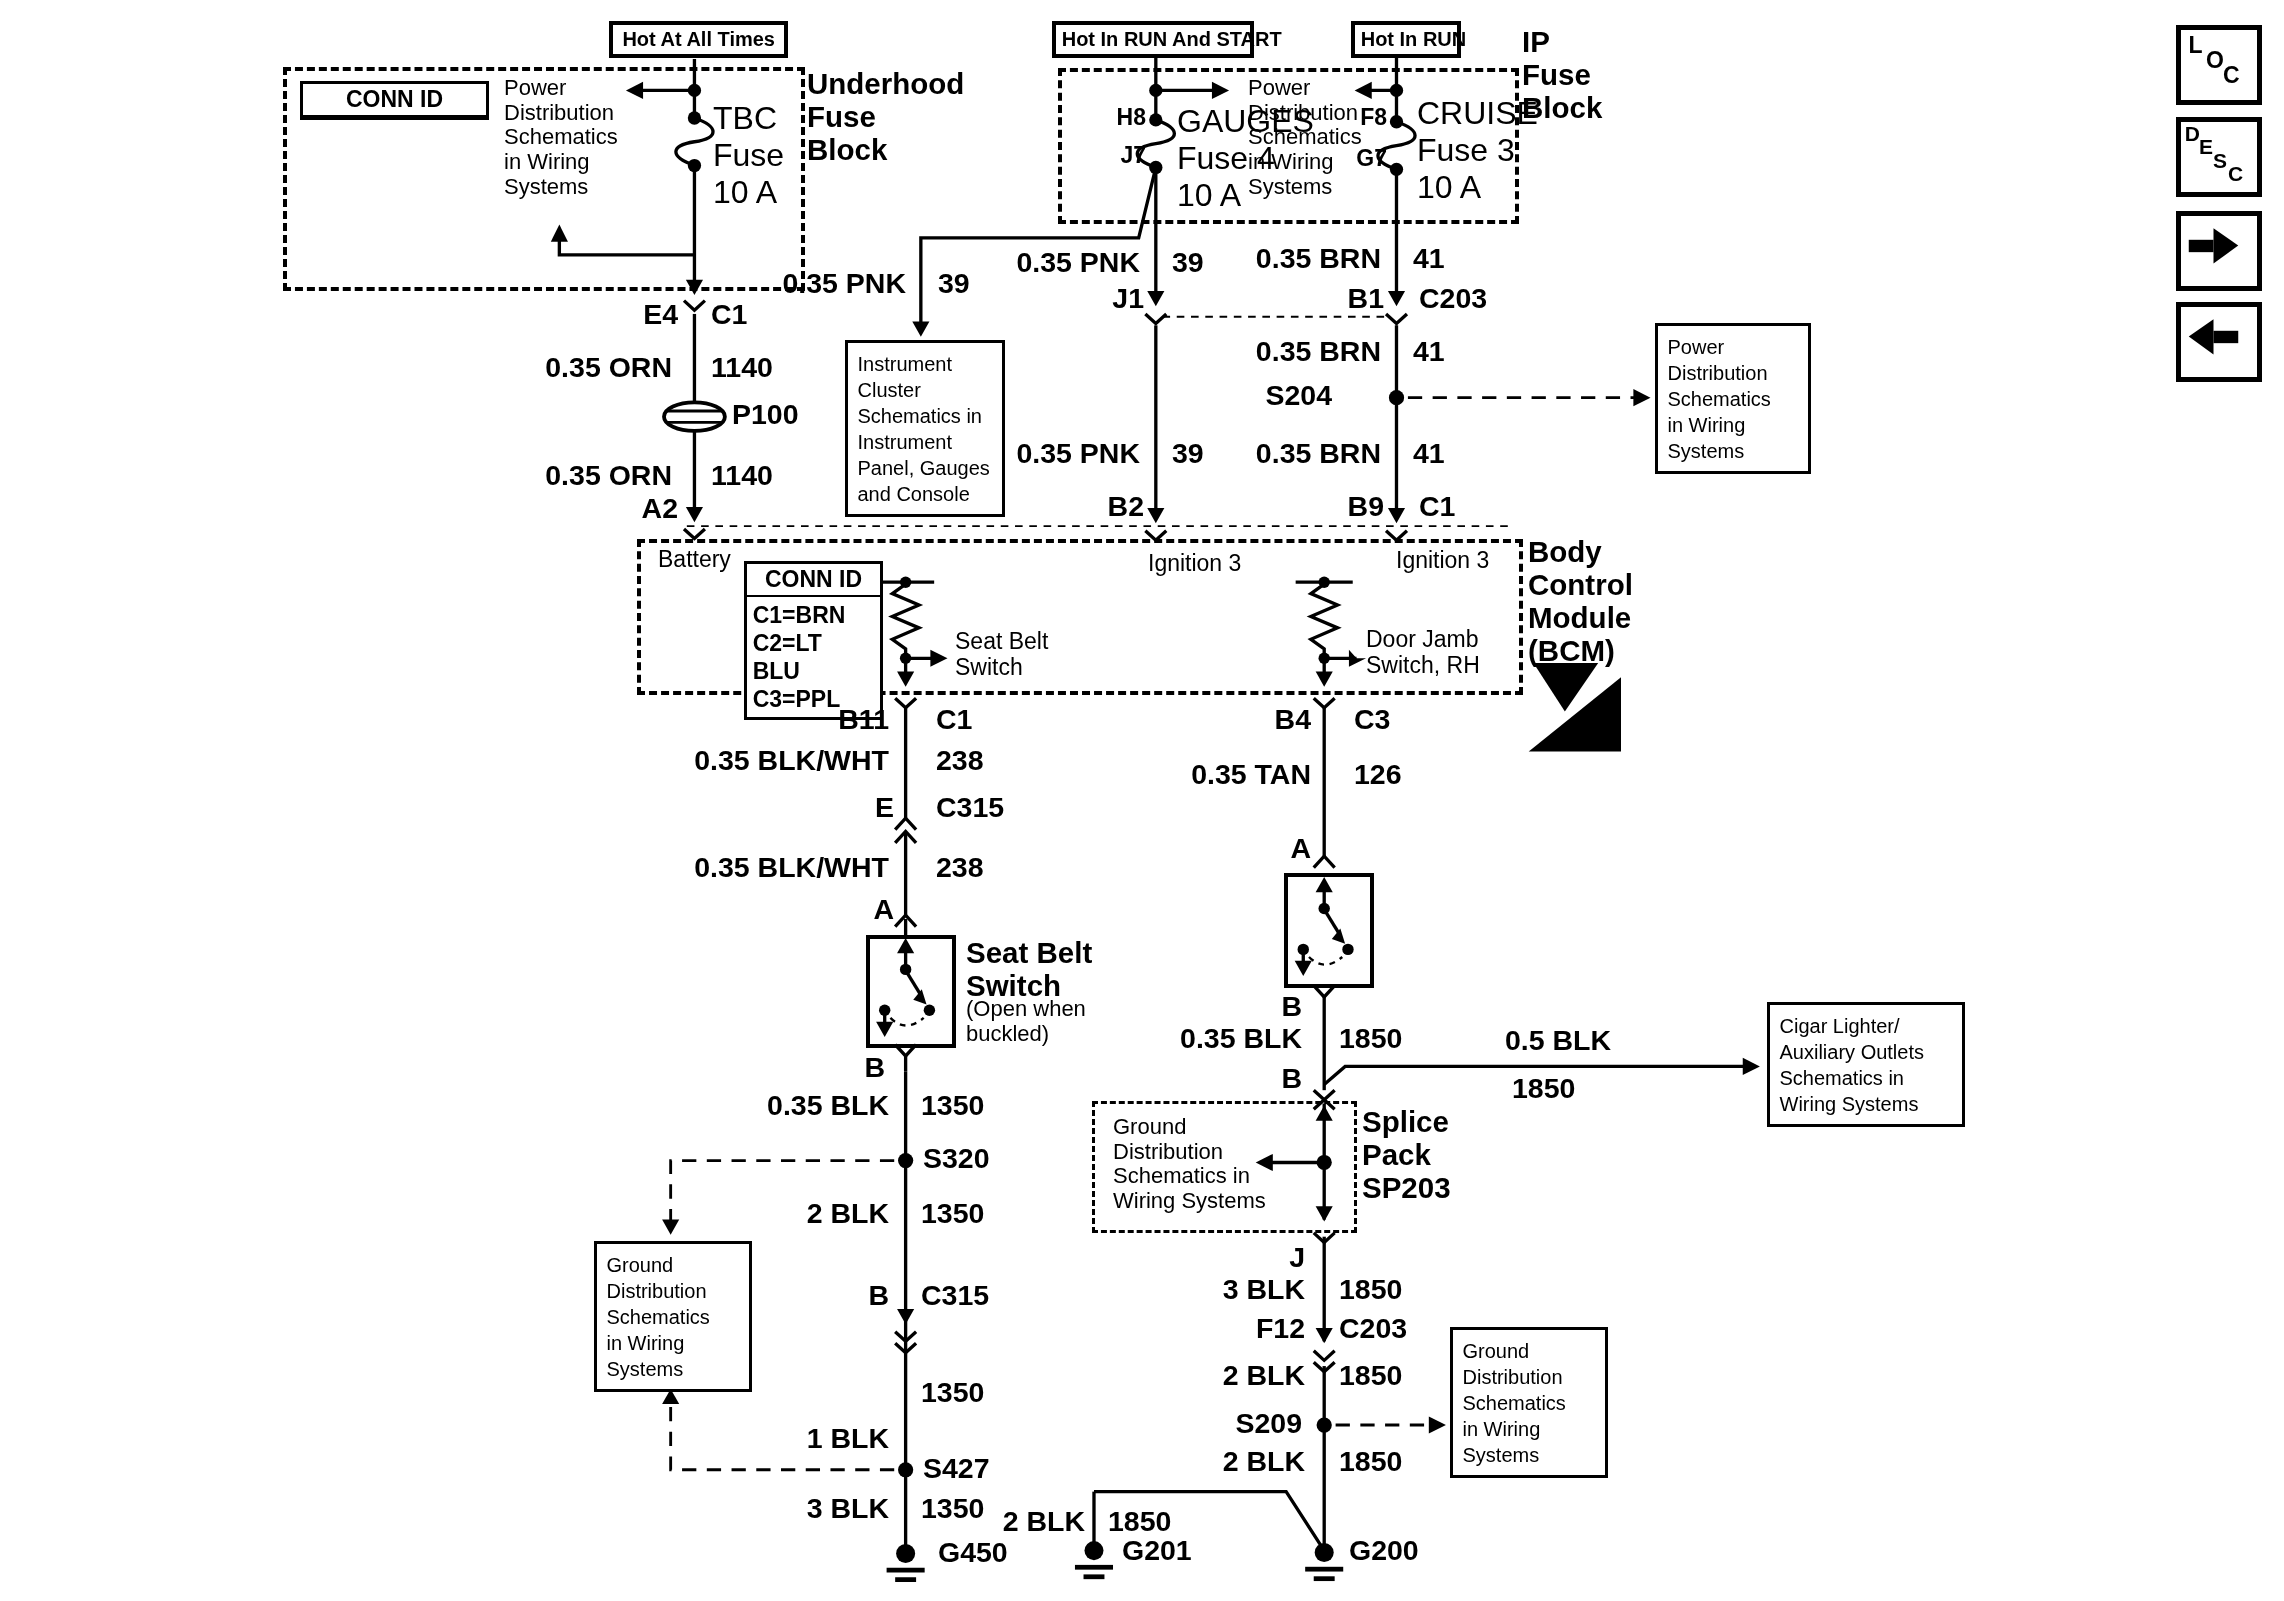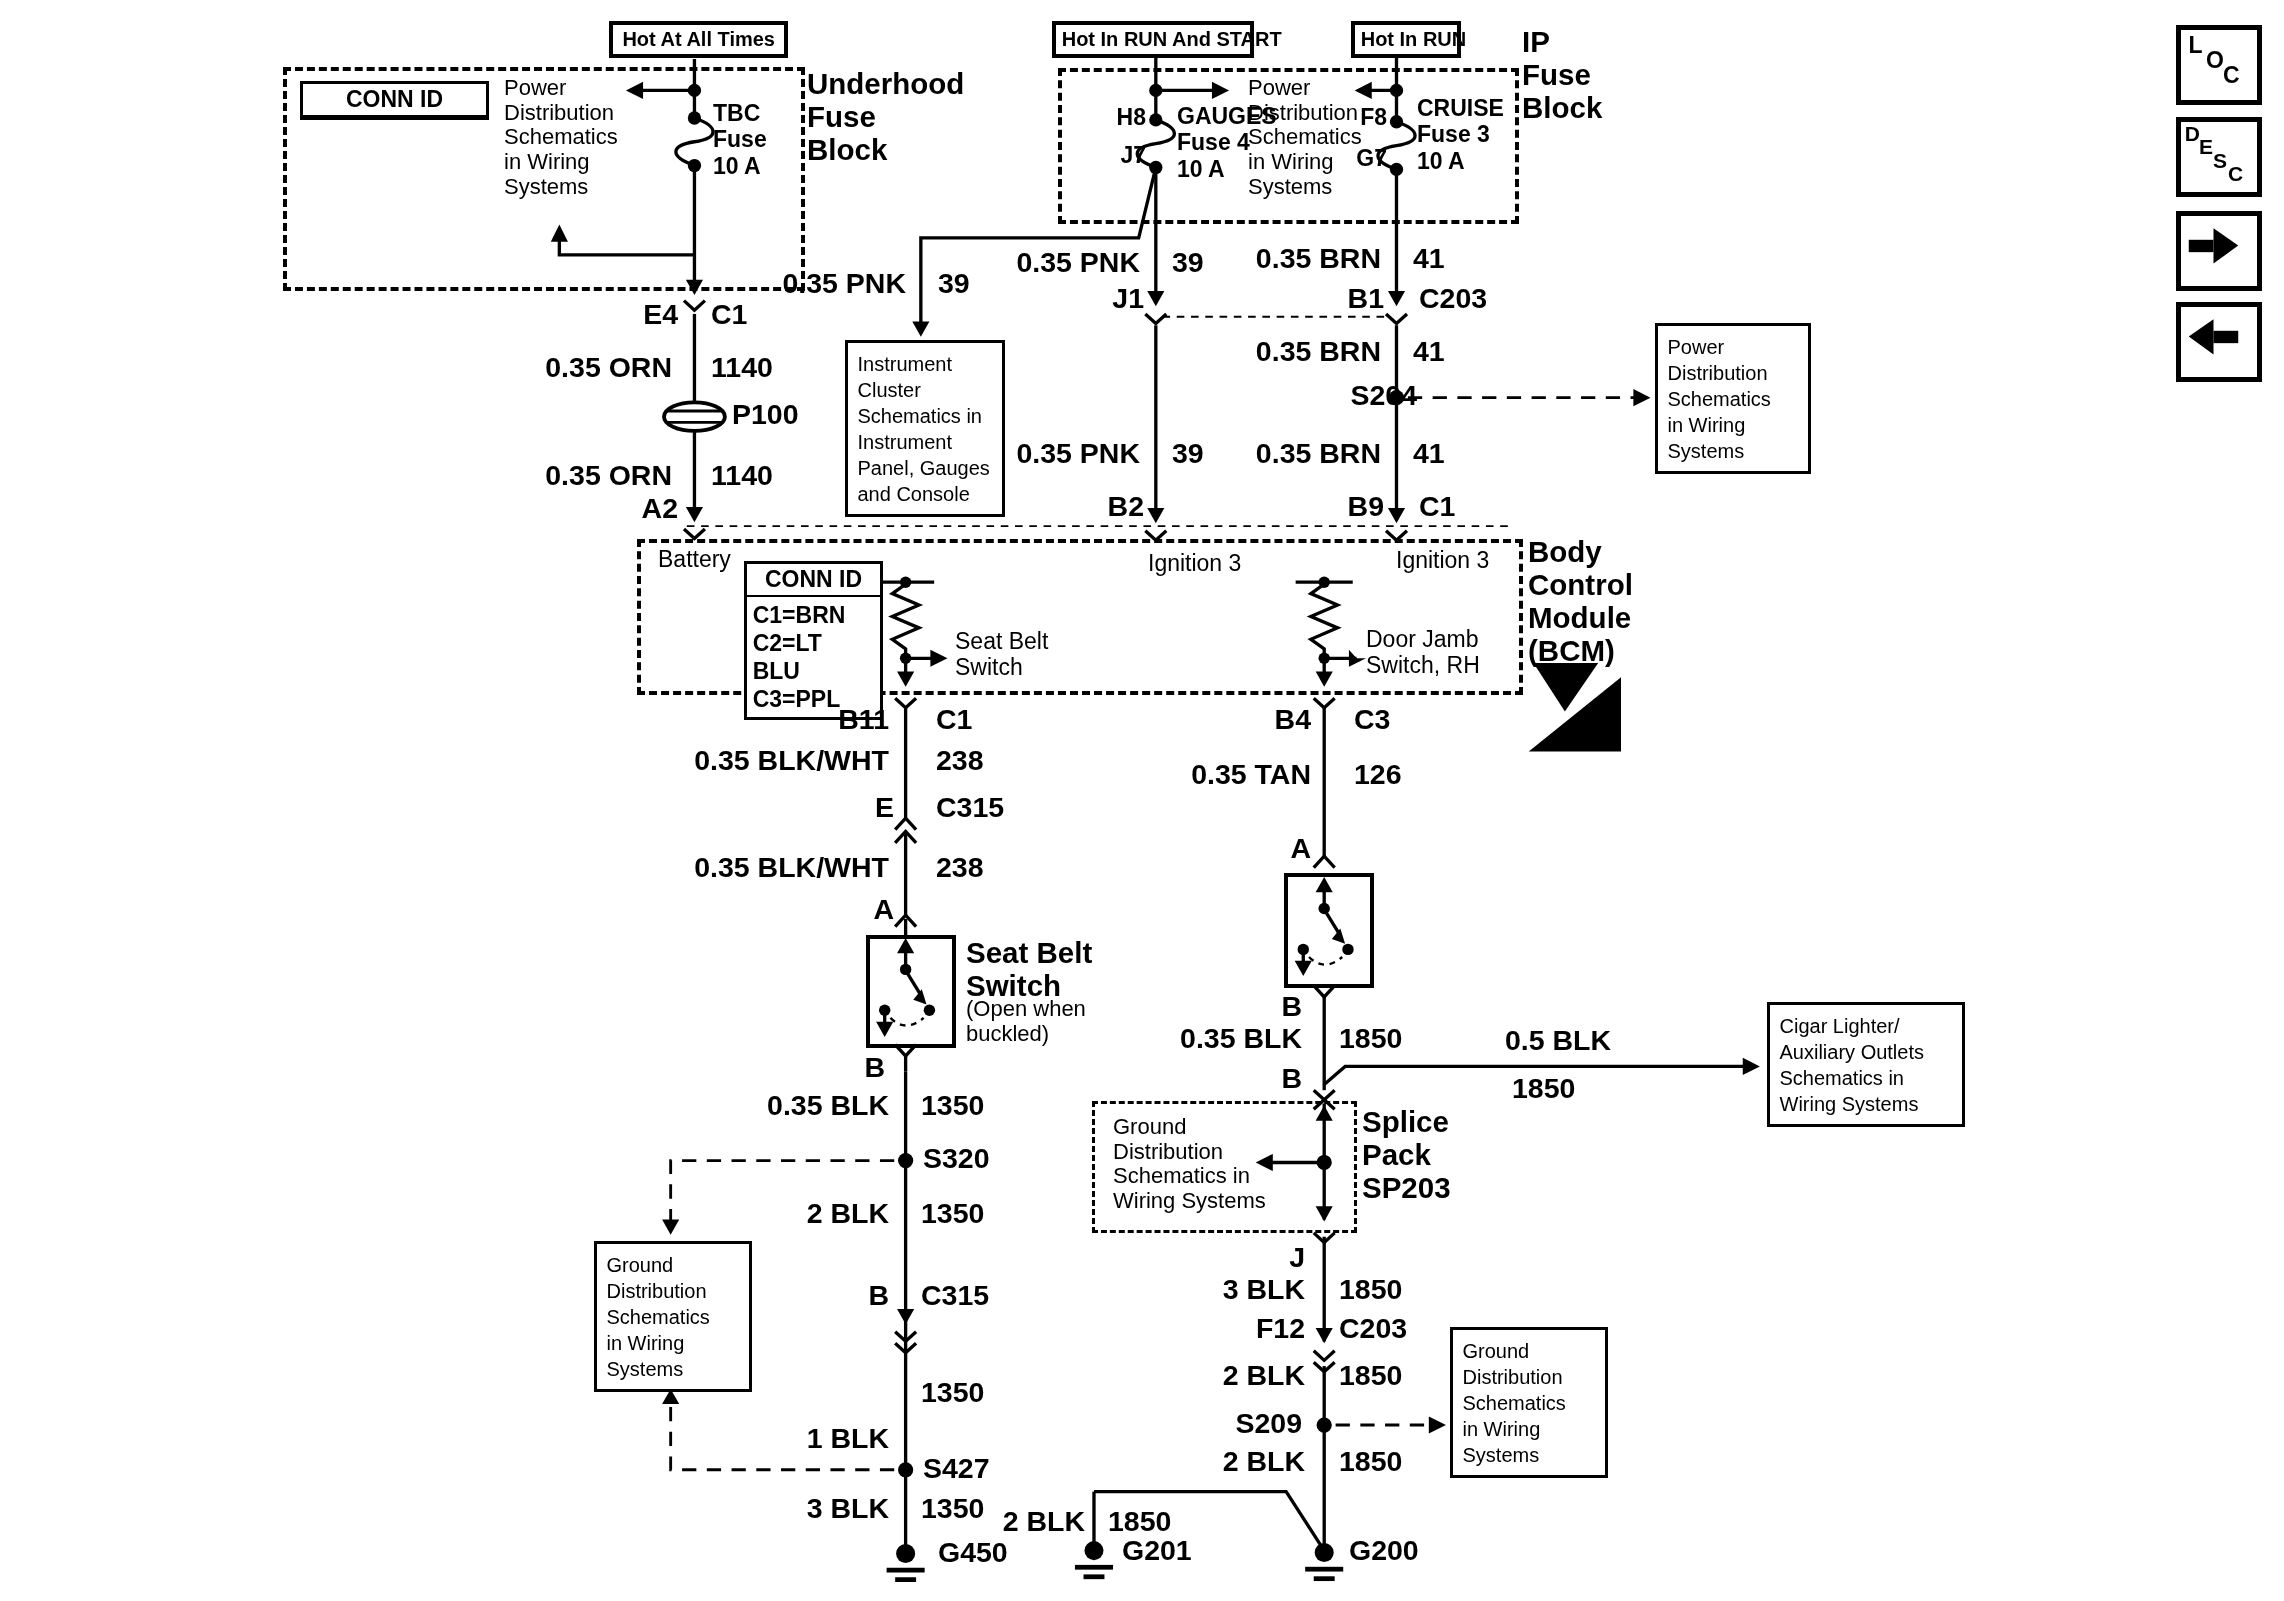--- a/index.html
+++ b/index.html
@@ -3,21 +3,21 @@
 <meta charset="utf-8">
 <style>
   html,body{margin:0;padding:0;background:#fff;}
   .canvas{position:relative;width:2285px;height:1602px;background:#fff;color:#000;
           font-family:"Liberation Sans",sans-serif;overflow:hidden;}
   svg.art{position:absolute;left:0;top:0;}
   .lbl{position:absolute;font-size:28.5px;font-weight:bold;white-space:pre-line;line-height:1.1;}
   .pin{position:absolute;font-size:23px;font-weight:bold;white-space:pre-line;line-height:1.1;}
   .ttl{position:absolute;font-size:29.5px;font-weight:bold;white-space:pre-line;line-height:1.12;}
   .mod{position:absolute;font-size:23px;font-weight:normal;white-space:pre-line;line-height:1.15;}
-  .fuse-lbl{position:absolute;font-size:23px;font-weight:bold;white-space:pre-line;line-height:1.15;}
+  .fuse-lbl{position:absolute;font-size:32px;font-weight:normal;white-space:pre-line;line-height:1.15;}
   .note{position:absolute;font-size:22px;font-weight:normal;white-space:pre-line;line-height:1.12;}
   .ra{text-align:right;}
   .box{position:absolute;border:3.8px solid #000;background:#fff;}
   .refbox{font-size:20px;font-weight:normal;white-space:pre-line;line-height:1.3;padding:7.6px 9.5px;}
   .dashbox{position:absolute;border:4.8px dashed #000;background:transparent;}
   .thinbox{position:absolute;border:3.8px dashed #000;background:transparent;}
   .clearbox{position:absolute;border:4.8px solid #000;background:transparent;}
   .banner{position:absolute;border:4.8px solid #000;background:#fff;font-size:20px;font-weight:bold;
           text-align:center;white-space:nowrap;padding:2.9px 5.7px;}
   .connbox{position:absolute;border:3.8px solid #000;background:#fff;}
@@ -392,21 +392,21 @@
 <div class="lbl" style="left:1512px;top:1073px;">1850</div>
 <div class="lbl ra" style="right:980px;top:1274px;">3 BLK</div>
 <div class="lbl" style="left:1339px;top:1274px;">1850</div>
 <div class="lbl ra" style="right:980px;top:1360px;">2 BLK</div>
 <div class="lbl" style="left:1339px;top:1360px;">1850</div>
 <div class="lbl ra" style="right:980px;top:1446px;">2 BLK</div>
 <div class="lbl" style="left:1339px;top:1446px;">1850</div>
 <div class="lbl ra" style="right:1200px;top:1506px;">2 BLK</div>
 <div class="lbl" style="left:1108px;top:1506px;">1850</div>
 
-<div class="lbl ra" style="right:868px;top:380px;text-align:right;">S204</div>
+<div class="lbl ra" style="right:953px;top:380px;text-align:right;">S204</div>
 <div class="lbl" style="left:923px;top:1143px;">S320</div>
 <div class="lbl" style="left:923px;top:1453px;">S427</div>
 <div class="lbl ra" style="right:983px;top:1408px;">S209</div>
 <div class="lbl" style="left:938px;top:1537px;">G450</div>
 <div class="lbl" style="left:1122px;top:1535px;">G201</div>
 <div class="lbl" style="left:1349px;top:1535px;">G200</div>
 
 <div class="navbtn" style="left:2176px;top:25px;">
   <span style="left:7.6px;top:1.9px;">L</span>
   <span style="left:25px;top:17px;">O</span>

